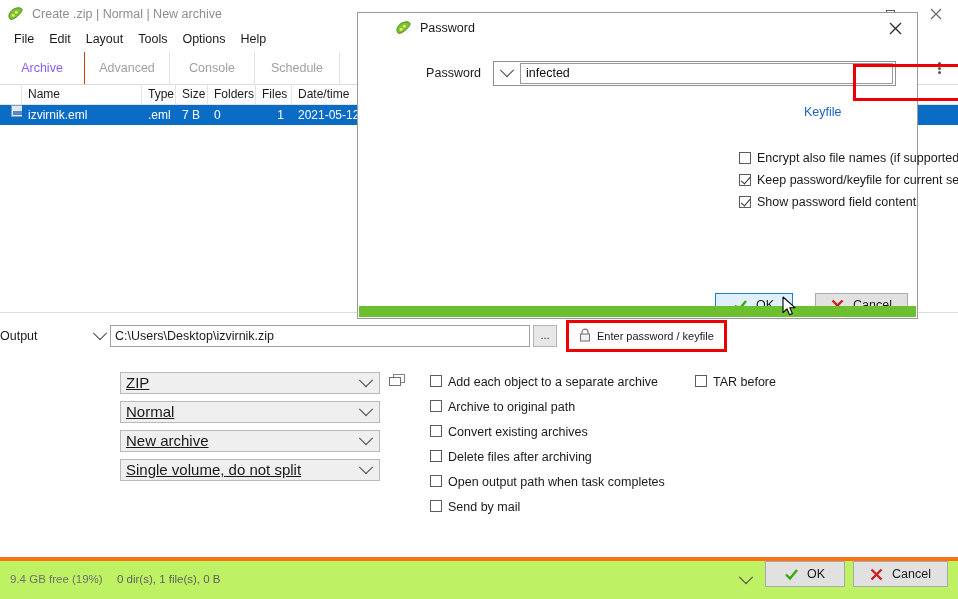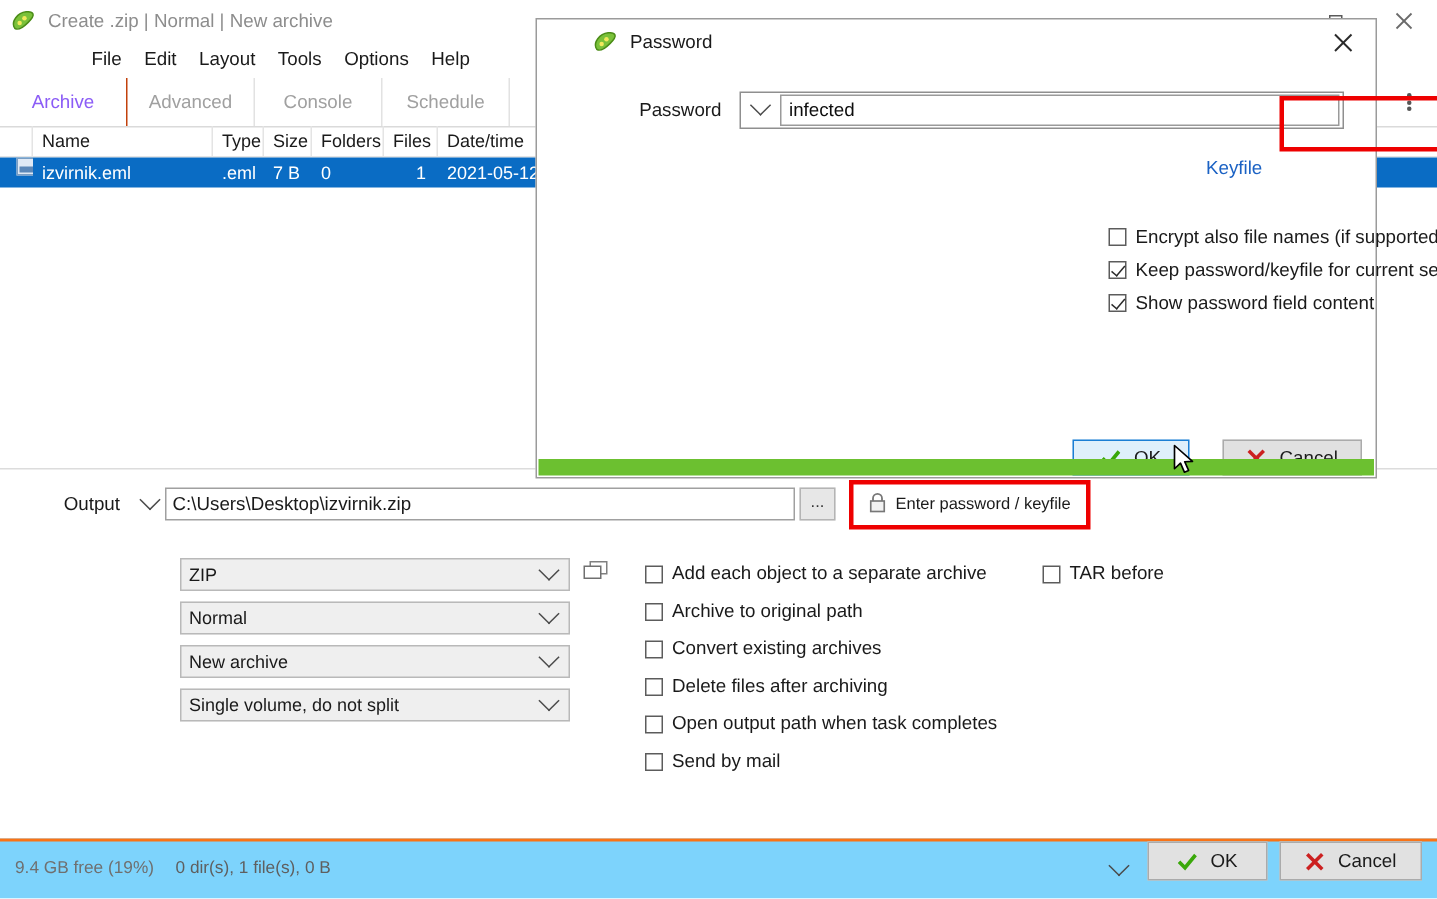--- a/index.html
+++ b/index.html
@@ -67,21 +67,20 @@
 
   
   #menubar {
     position: absolute;
     left: 0; top: 28px;
     height: 22px;
     display: flex;
     align-items: center;
     padding-left: 7px;
     z-index: 2;
-    margin-left: 47px;
   }
   .menu-item {
     font-size: 12.5px;
     color: #1a1a1a;
     padding: 2px 8px 2px 7px;
     white-space: nowrap;
   }
 
   
   #tabstrip {
@@ -197,21 +196,21 @@
   
   #output-row {
     position: absolute;
     left: 0; top: 324px;
     height: 24px;
     display: flex;
     align-items: center;
   }
   #output-label {
     width: 90px;
-    text-align: right;
+    text-align: left;
     padding-right: 10px;
     font-size: 12.5px;
     box-sizing: border-box;
   }
   .chev {
     display: inline-block;
     width: 9px; height: 9px;
     border-right: 1.4px solid #4a4a4a;
     border-bottom: 1.4px solid #4a4a4a;
     transform: rotate(45deg) translate(-2px,-2px);
@@ -261,44 +260,45 @@
 
   
   .sel {
     position: absolute;
     left: 120px;
     width: 260px;
     height: 22px;
     border: 1px solid #b9b9b9;
     background: #efefef;
     box-sizing: border-box;
-    font-size: 12px;
+    font-size: 15px;
     line-height: 20px;
     padding-left: 5px;
     color: #1a1a1a;
+    text-decoration: underline;
   }
   .sel .sel-arrow {
     position: absolute;
     right: 8px; top: 5px;
   }
   #sel-format   { top: 372px; }
   #sel-level    { top: 401px; }
   #sel-mode     { top: 430px; }
   #sel-volume   { top: 459px; }
   #comment-icon {
     position: absolute;
     left: 388px; top: 373px;
     width: 18px; height: 16px;
   }
 
   
   .cbrow {
     position: absolute;
     display: flex;
-    align-items: flex-end;
+    align-items: flex-start;
     font-size: 12.5px;
     white-space: nowrap;
   }
   .cbox {
     width: 12px; height: 12px;
     border: 1px solid #5c5c5c;
     background: #ffffff;
     box-sizing: border-box;
     margin-right: 6px;
     flex: none;
@@ -319,22 +319,22 @@
   #opt3 { left: 430px; top: 450px; }
   #opt4 { left: 430px; top: 475px; }
   #opt5 { left: 430px; top: 500px; }
   #opt-tar { left: 695px; top: 375px; }
 
   
   #statusbar {
     position: absolute;
     left: 0; right: 0; bottom: 0;
     height: 38px;
-    border-top: 2px solid #f97316;
-    background: #7dd3fc;
+    border-top: 4px solid #f97316;
+    background: #bef264;
   }
   #status-free {
     position: absolute;
     left: 10px; top: 12px;
     font-size: 11.5px;
     color: #6f6f6f;
   }
   #status-counts {
     position: absolute;
     left: 117px; top: 12px;

